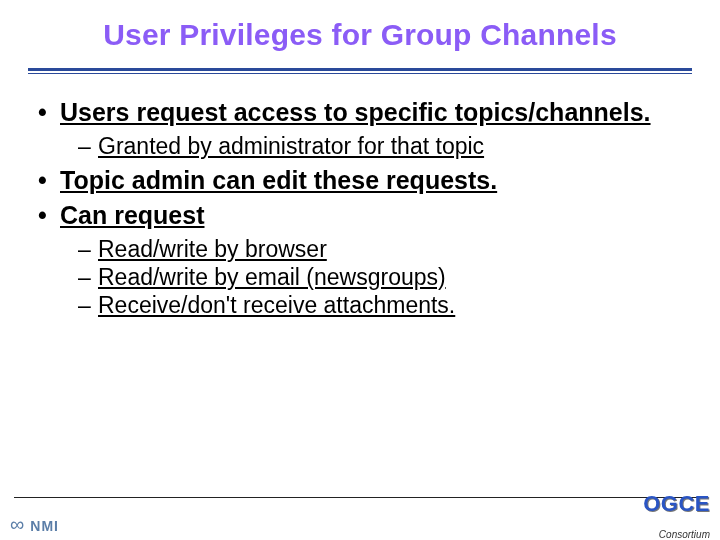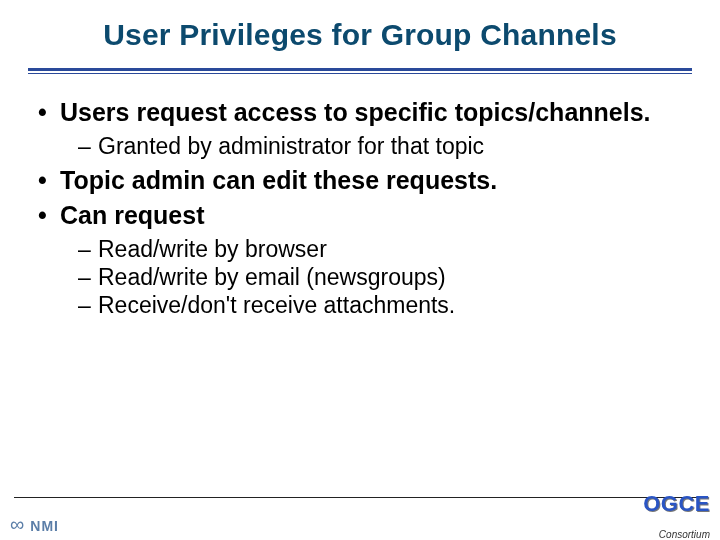--- a/index.html
+++ b/index.html
@@ -1,21 +1,21 @@
 <!DOCTYPE html>
 <html><head>
 <meta charset="utf-8">
 <style>
   * { margin: 0; padding: 0; box-sizing: border-box; }
   html, body { width: 720px; height: 540px; background: #fff; font-family: Arial, Helvetica, sans-serif; color: #000; }
   .slide { position: relative; width: 720px; height: 540px; }
-  .title { padding: 18px 30px 10px 30px; font-size: 30px; font-weight: bold; color: #0c4a6e; text-align: center; letter-spacing: 0.2px; }
+  .title { padding: 18px 30px 10px 30px; font-size: 30px; font-weight: bold; color: #8b5cf6; text-align: center; letter-spacing: 0.2px; }
   .divider { margin: 6px 28px 0 28px; border-top: 3px solid #2a4a9a; border-bottom: 1px solid #2a4a9a; height: 6px; }
   .content { padding: 18px 38px 0 38px; }
-  ul.level1 { list-style: none; }
+  ul.level1 { list-style: none; text-decoration: underline; }
   ul.level1 > li { position: relative; padding-left: 22px; margin: 6px 0 4px 0; font-size: 25px; font-weight: bold; line-height: 1.18; }
   ul.level1 > li::before { content: "•"; position: absolute; left: 0; top: 0; font-size: 25px; }
   ul.level2 { list-style: none; margin: 4px 0 6px 18px; }
   ul.level2 > li { position: relative; padding-left: 20px; font-size: 23px; font-weight: normal; line-height: 1.22; }
   ul.level2 > li::before { content: "–"; position: absolute; left: 0; top: 0; }
   .footer-line { position: absolute; left: 14px; right: 14px; bottom: 42px; height: 0; border-top: 1px solid #222; }
   .footer { position: absolute; left: 0; right: 0; bottom: 0; height: 40px; }
   .nmi { position: absolute; left: 10px; bottom: 6px; display: flex; align-items: flex-end; gap: 6px; color: #5b7ea8; }
   .nmi .glyph { font-size: 20px; line-height: 1; }
   .nmi .txt { font-size: 14px; font-weight: bold; letter-spacing: 1px; }

